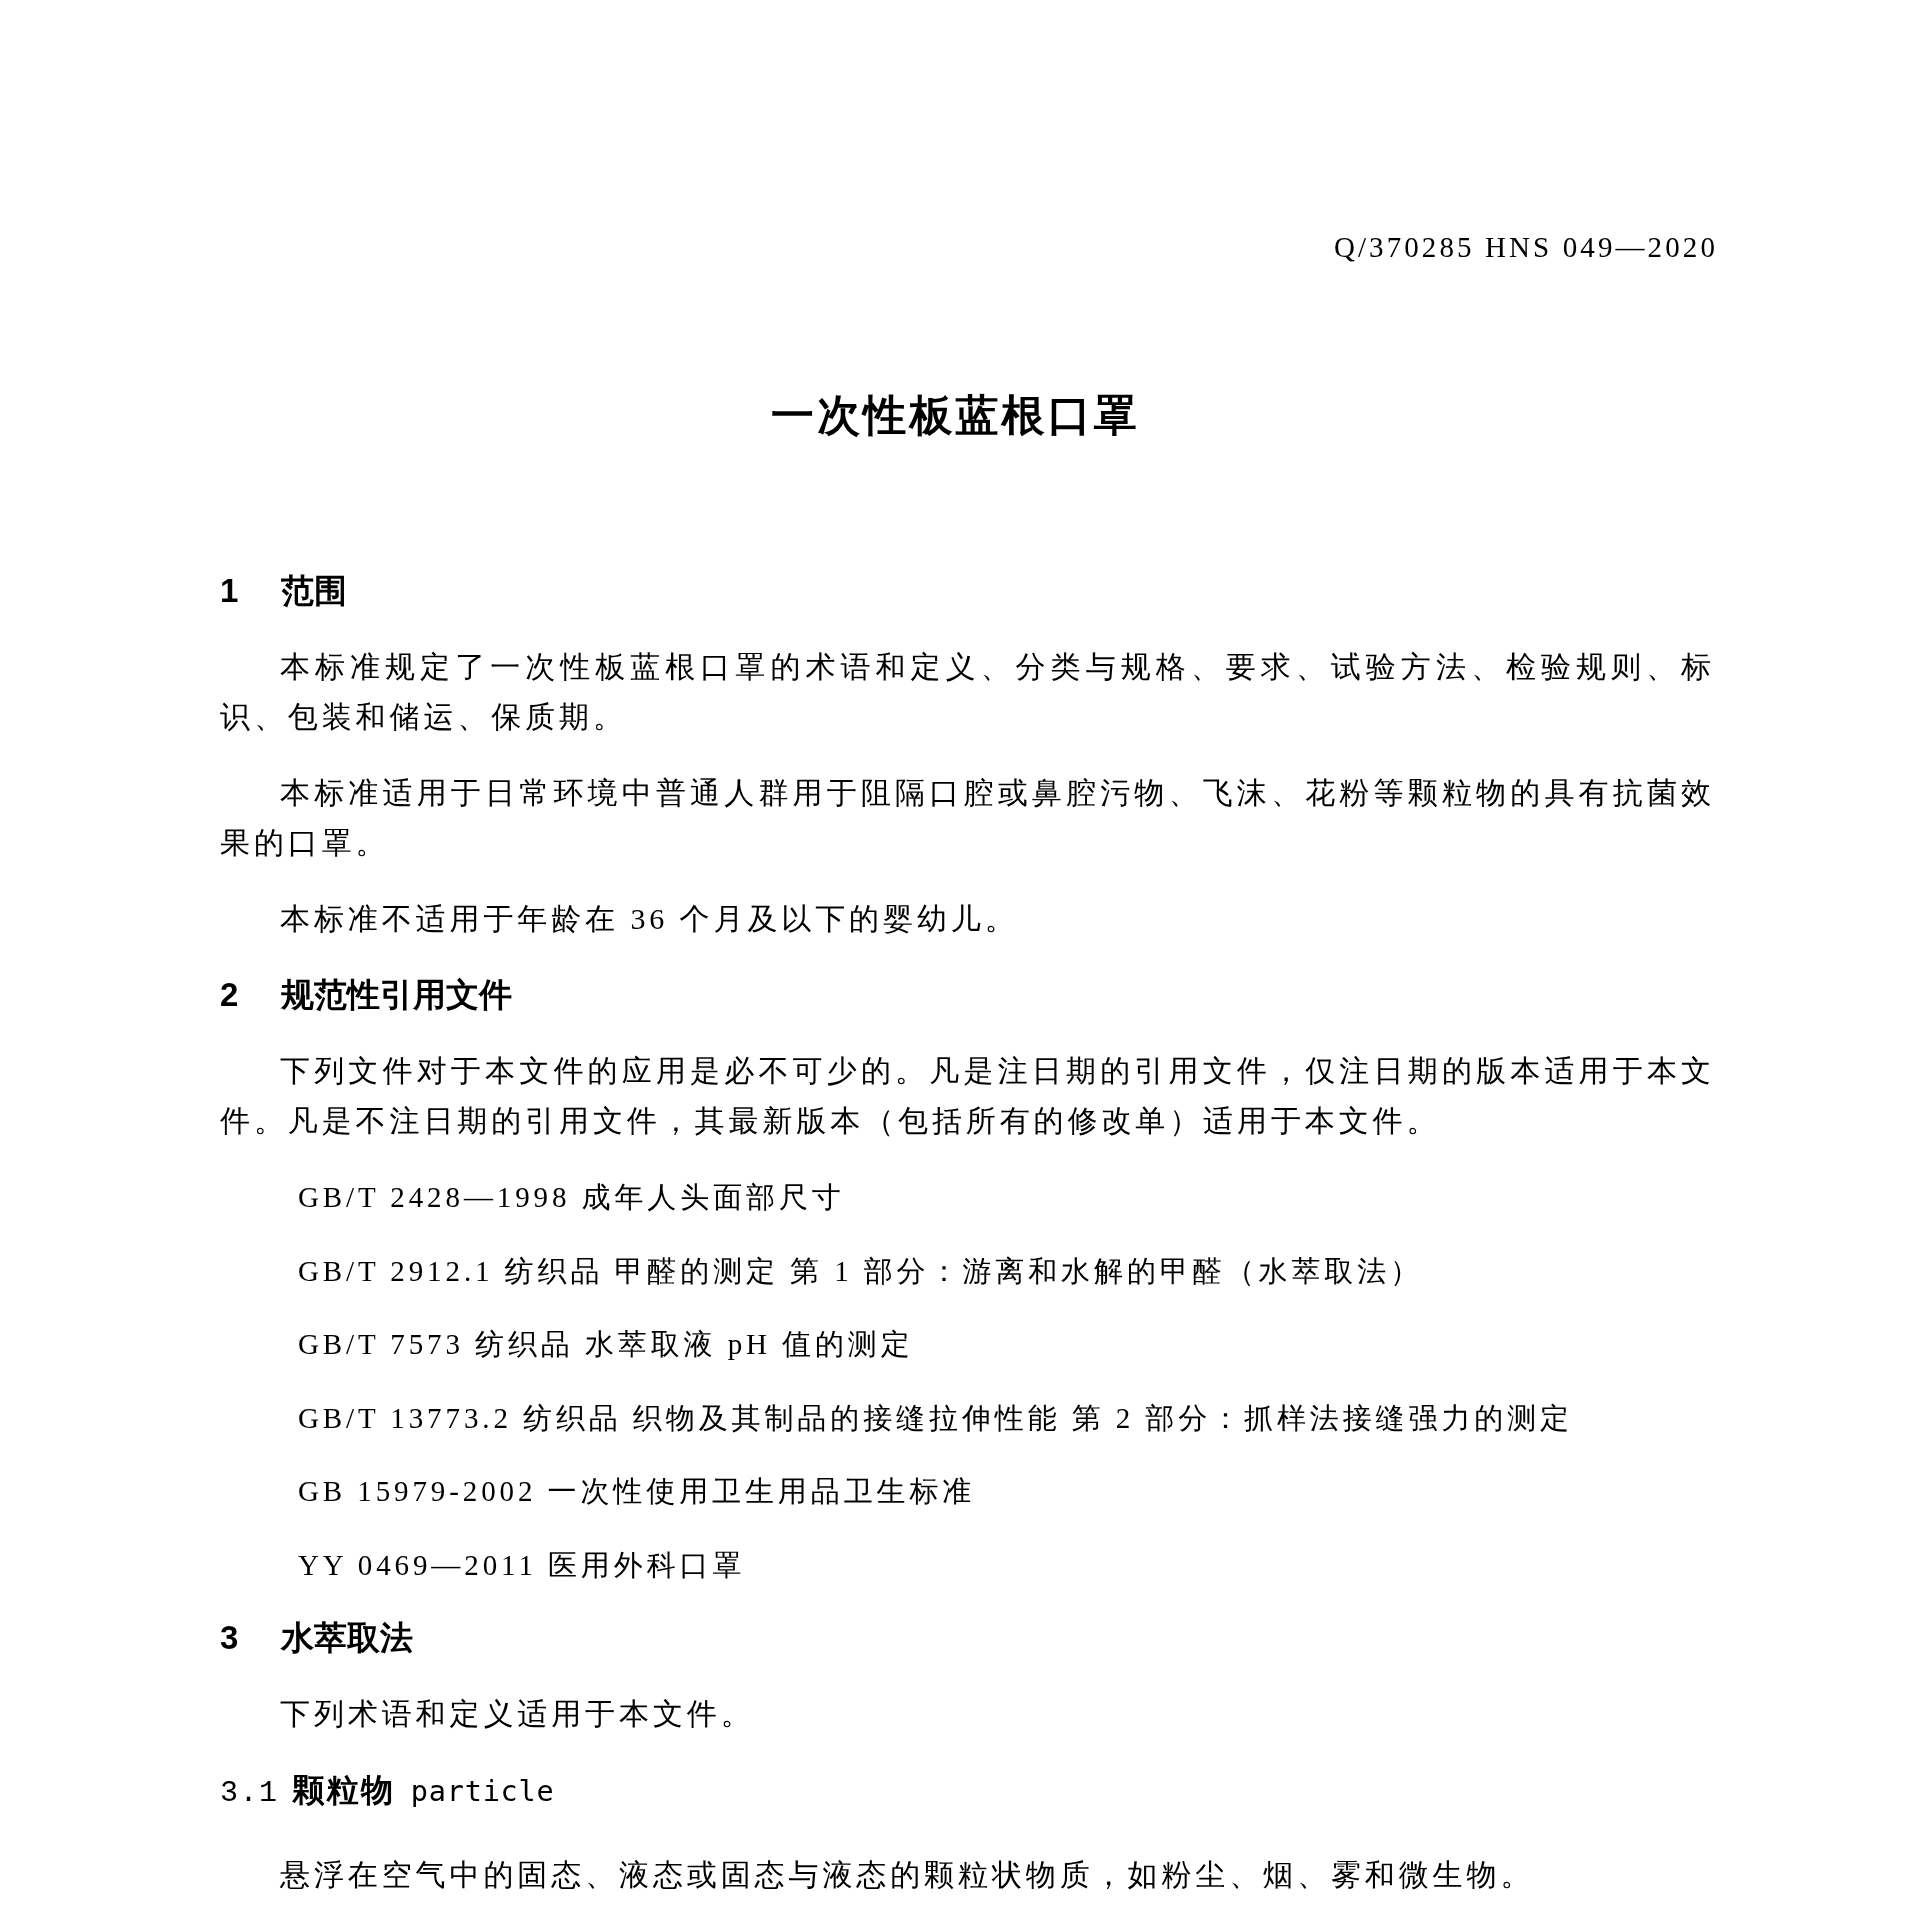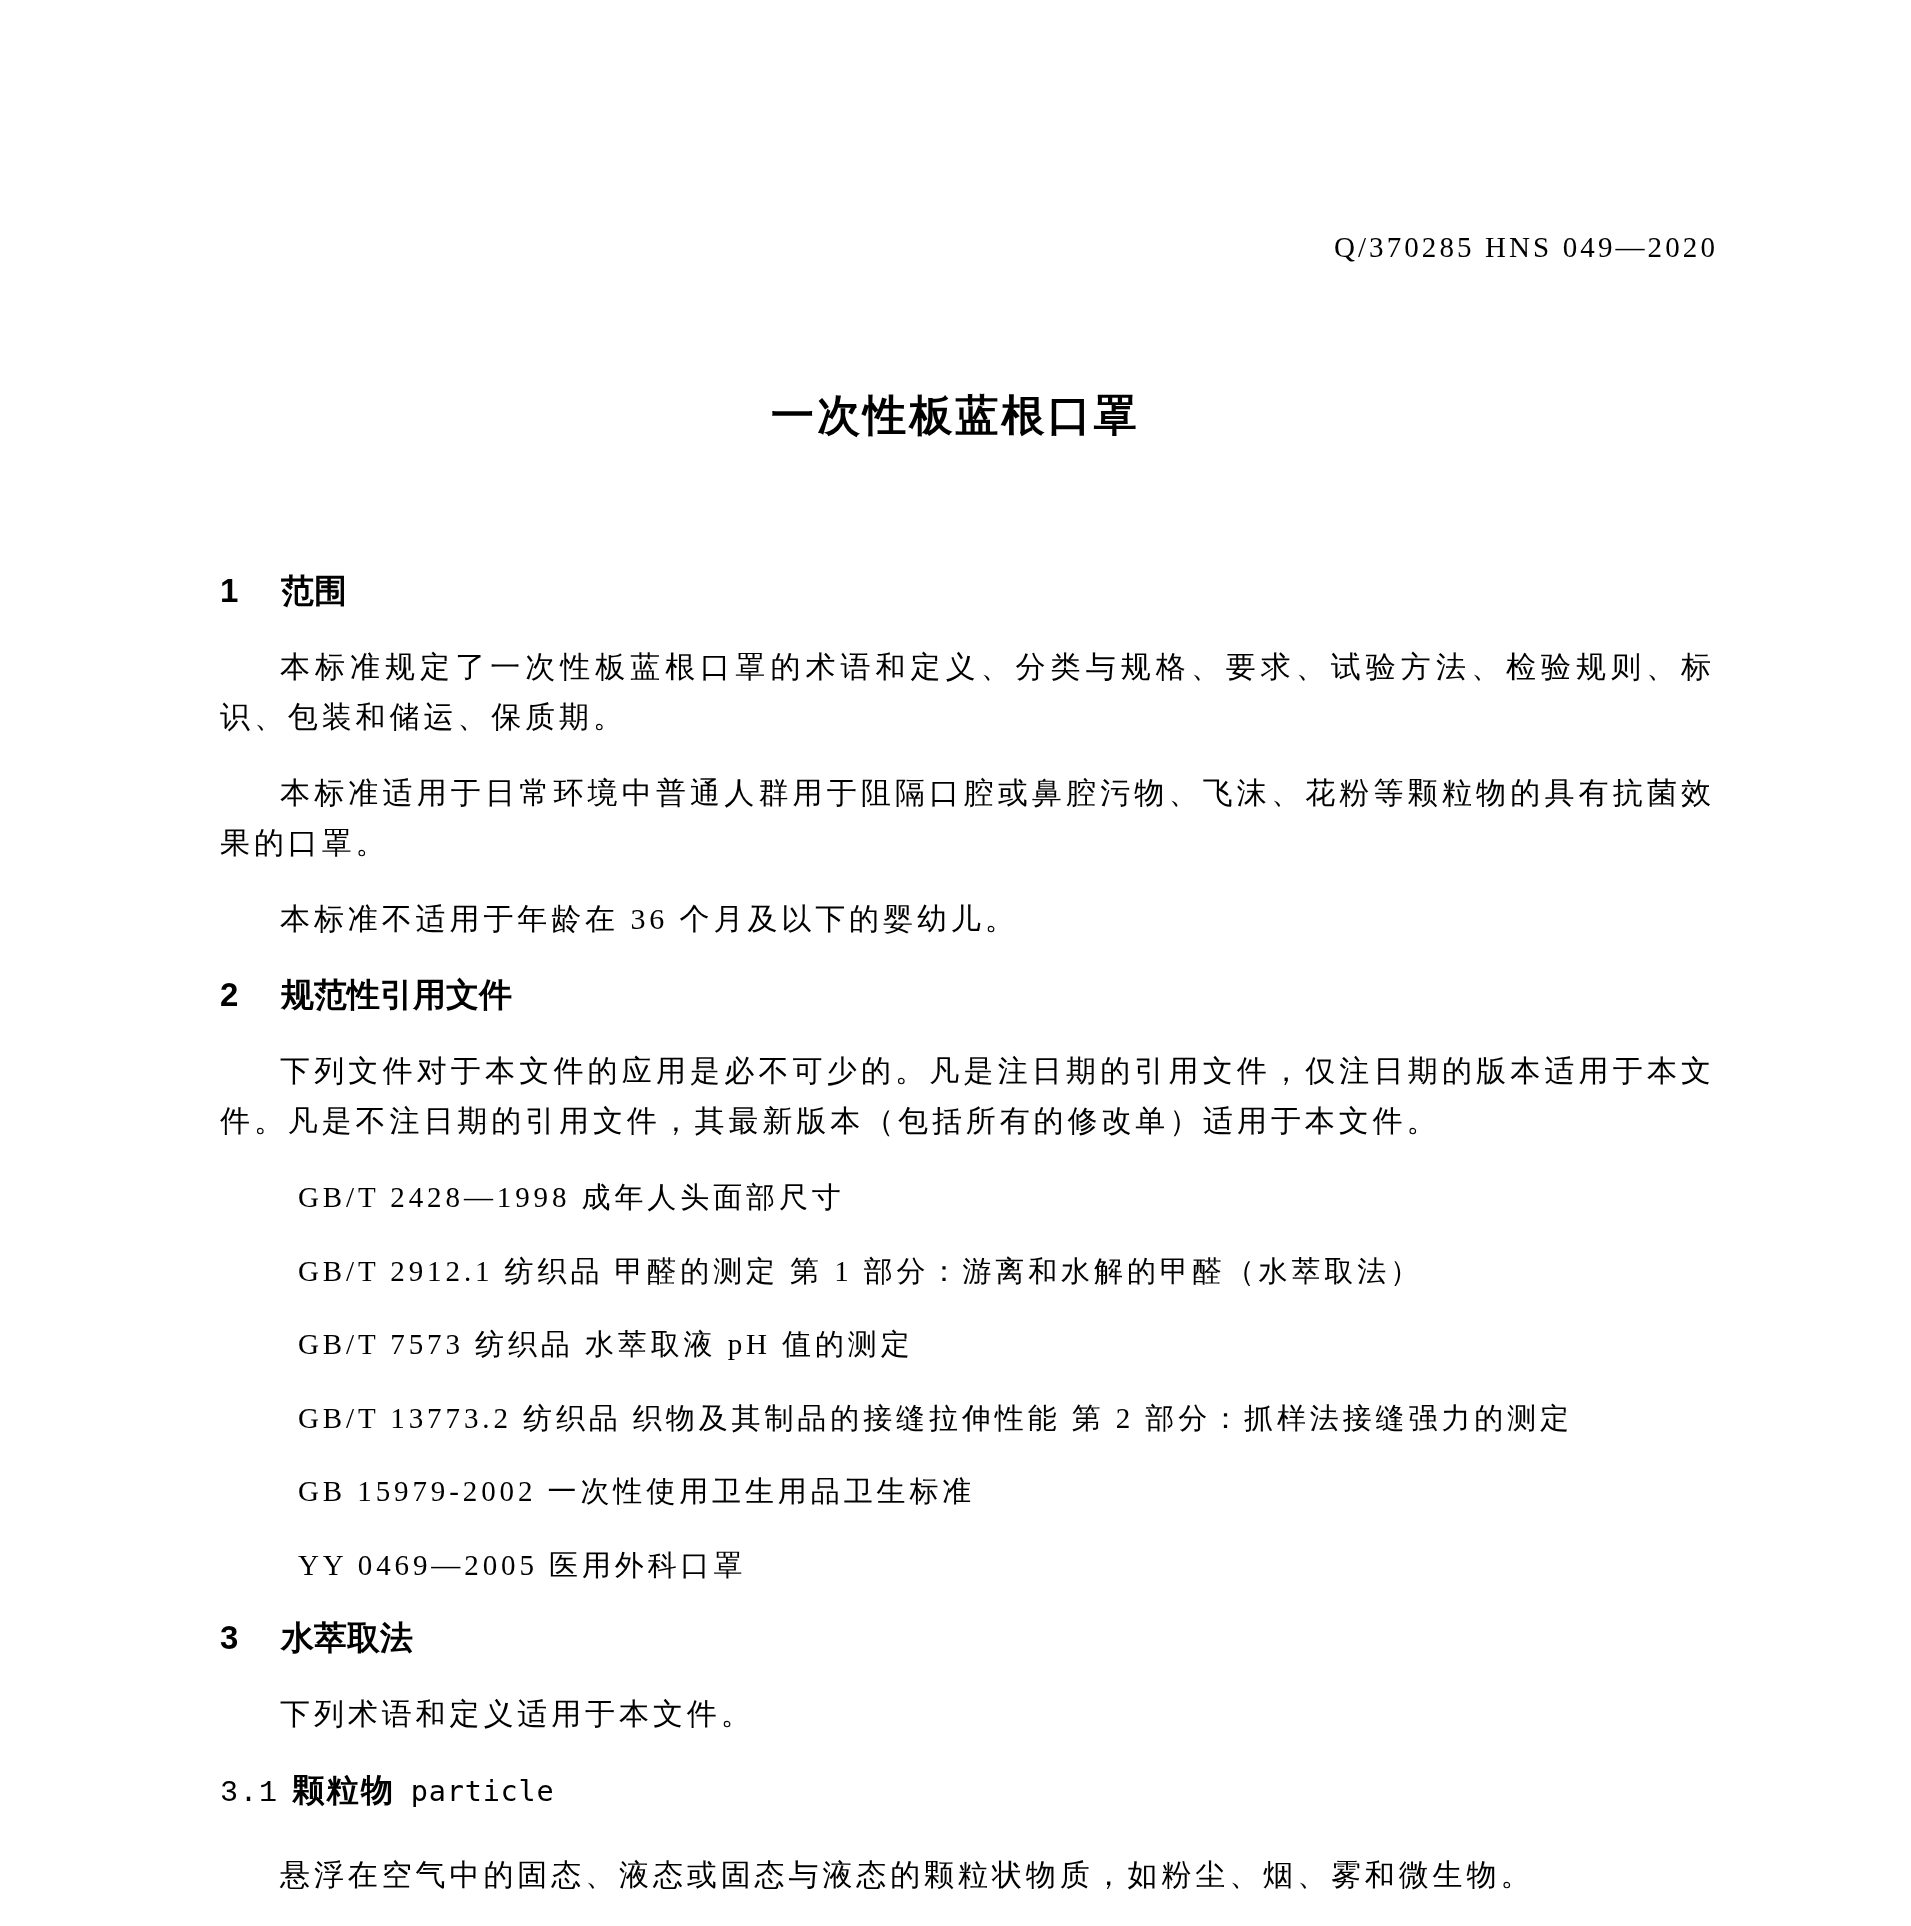--- a/index.html
+++ b/index.html
@@ -119,21 +119,21 @@
 
     <div class="sec-heading">
       <span class="sec-num">2</span><span>规范性引用文件</span>
     </div>
     <div class="para">下列文件对于本文件的应用是必不可少的。凡是注日期的引用文件，仅注日期的版本适用于本文件。凡是不注日期的引用文件，其最新版本（包括所有的修改单）适用于本文件。</div>
     <div class="ref-item">GB/T 2428—1998 成年人头面部尺寸</div>
     <div class="ref-item">GB/T 2912.1 纺织品 甲醛的测定 第 1 部分：游离和水解的甲醛（水萃取法）</div>
     <div class="ref-item">GB/T 7573 纺织品 水萃取液 pH 值的测定</div>
     <div class="ref-item">GB/T 13773.2 纺织品 织物及其制品的接缝拉伸性能 第 2 部分：抓样法接缝强力的测定</div>
     <div class="ref-item">GB 15979-2002 一次性使用卫生用品卫生标准</div>
-    <div class="ref-item">YY 0469—2005 医用外科口罩</div>
+    <div class="ref-item">YY 0469—2011 医用外科口罩</div>
 
     <div class="sec-heading">
       <span class="sec-num">3</span><span>水萃取法</span>
     </div>
     <div class="para">下列术语和定义适用于本文件。</div>
 
     <div class="term-heading">
       <span class="term-num">3.1</span><span class="term-zh">颗粒物</span><span class="term-en">particle</span>
     </div>
     <div class="para">悬浮在空气中的固态、液态或固态与液态的颗粒状物质，如粉尘、烟、雾和微生物。</div>

